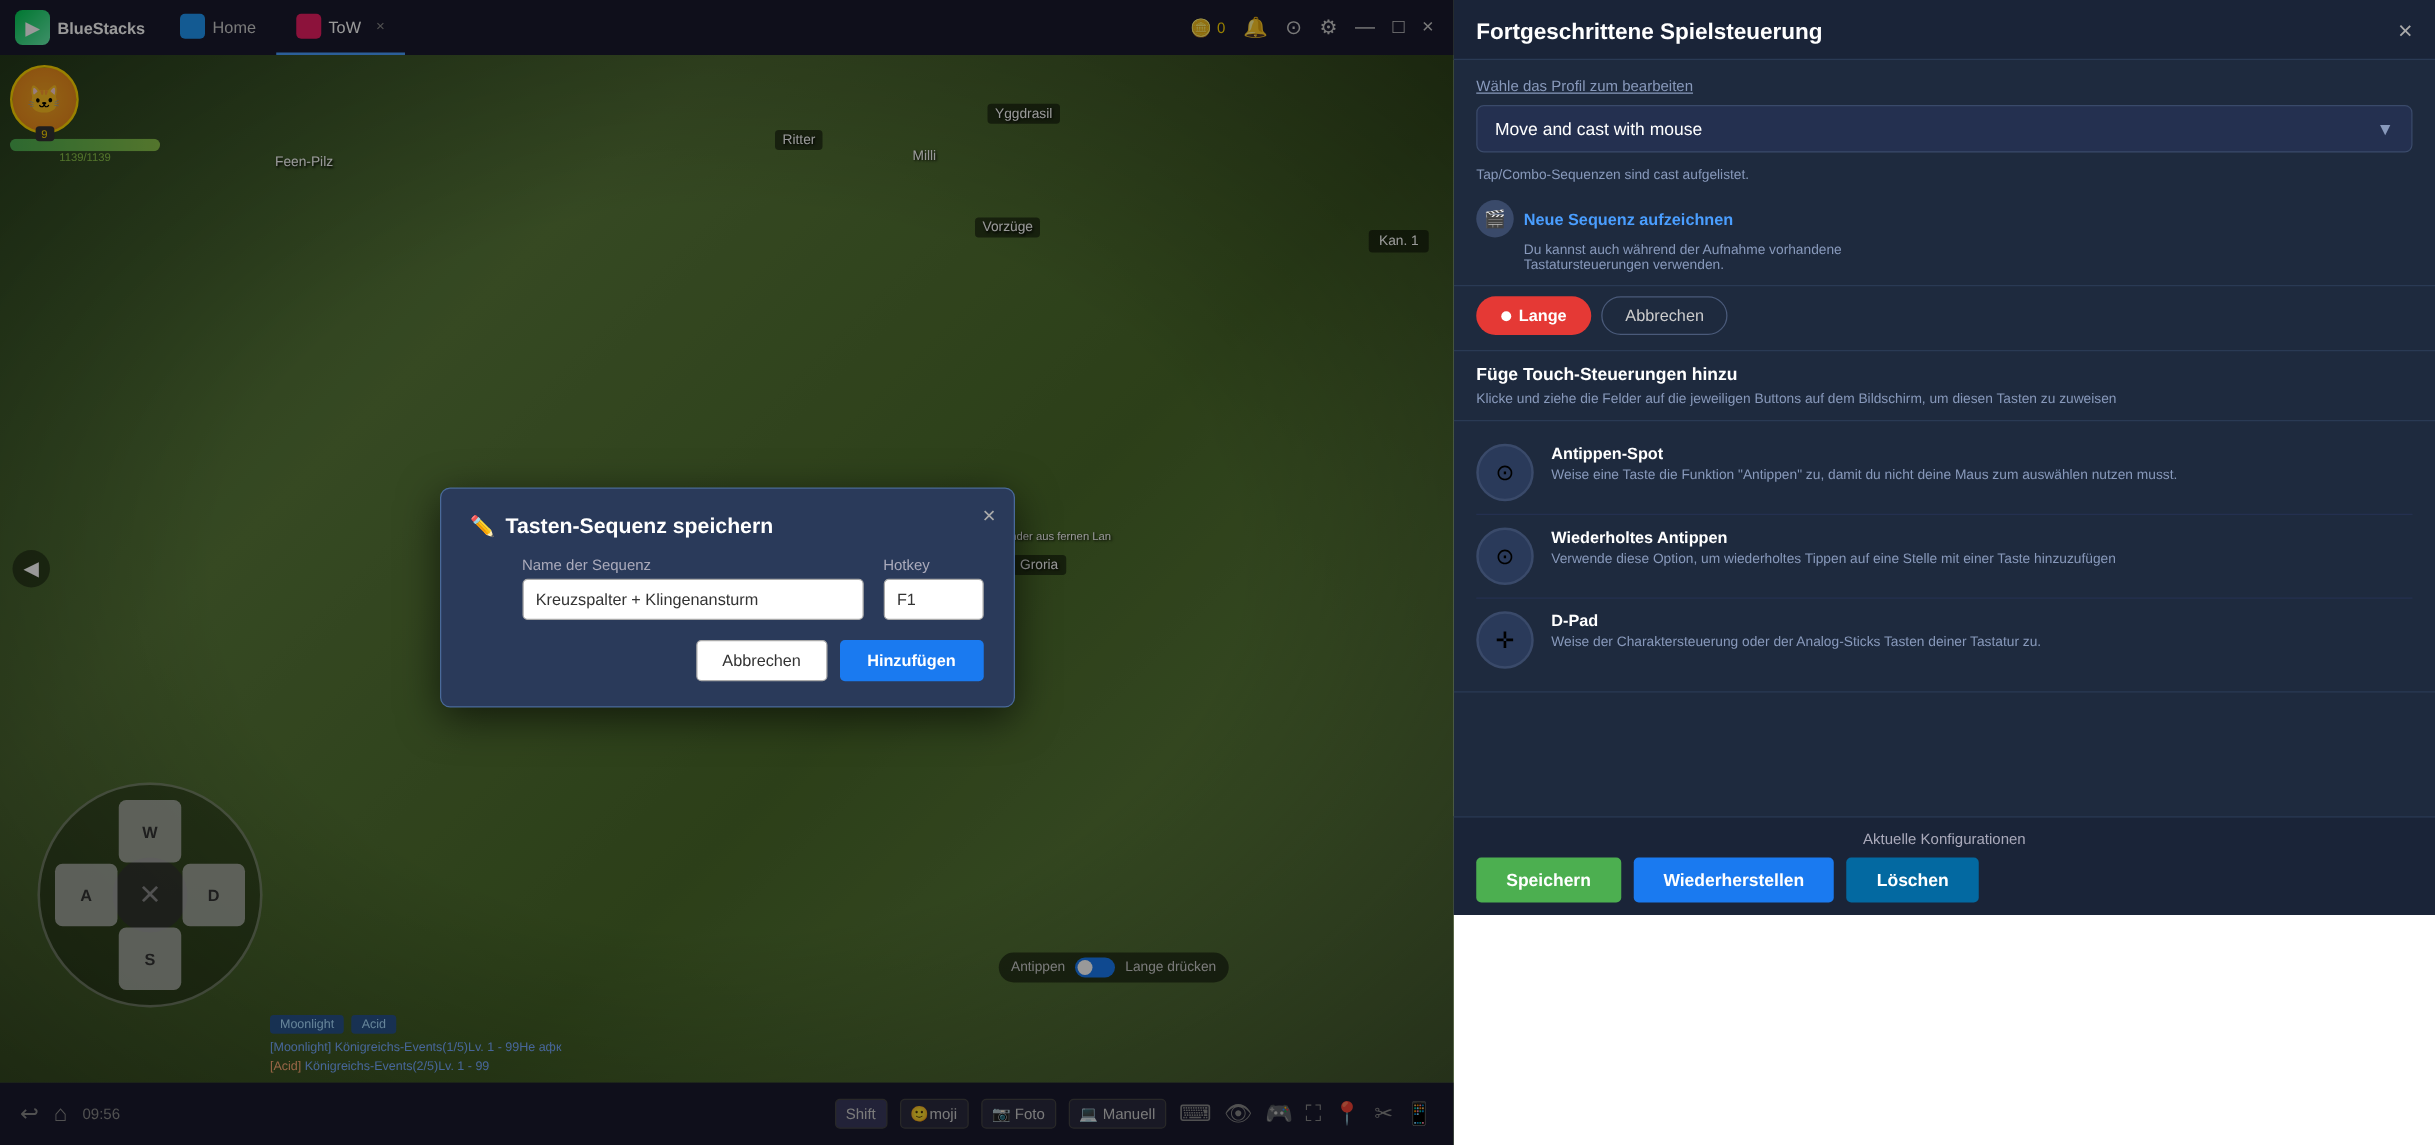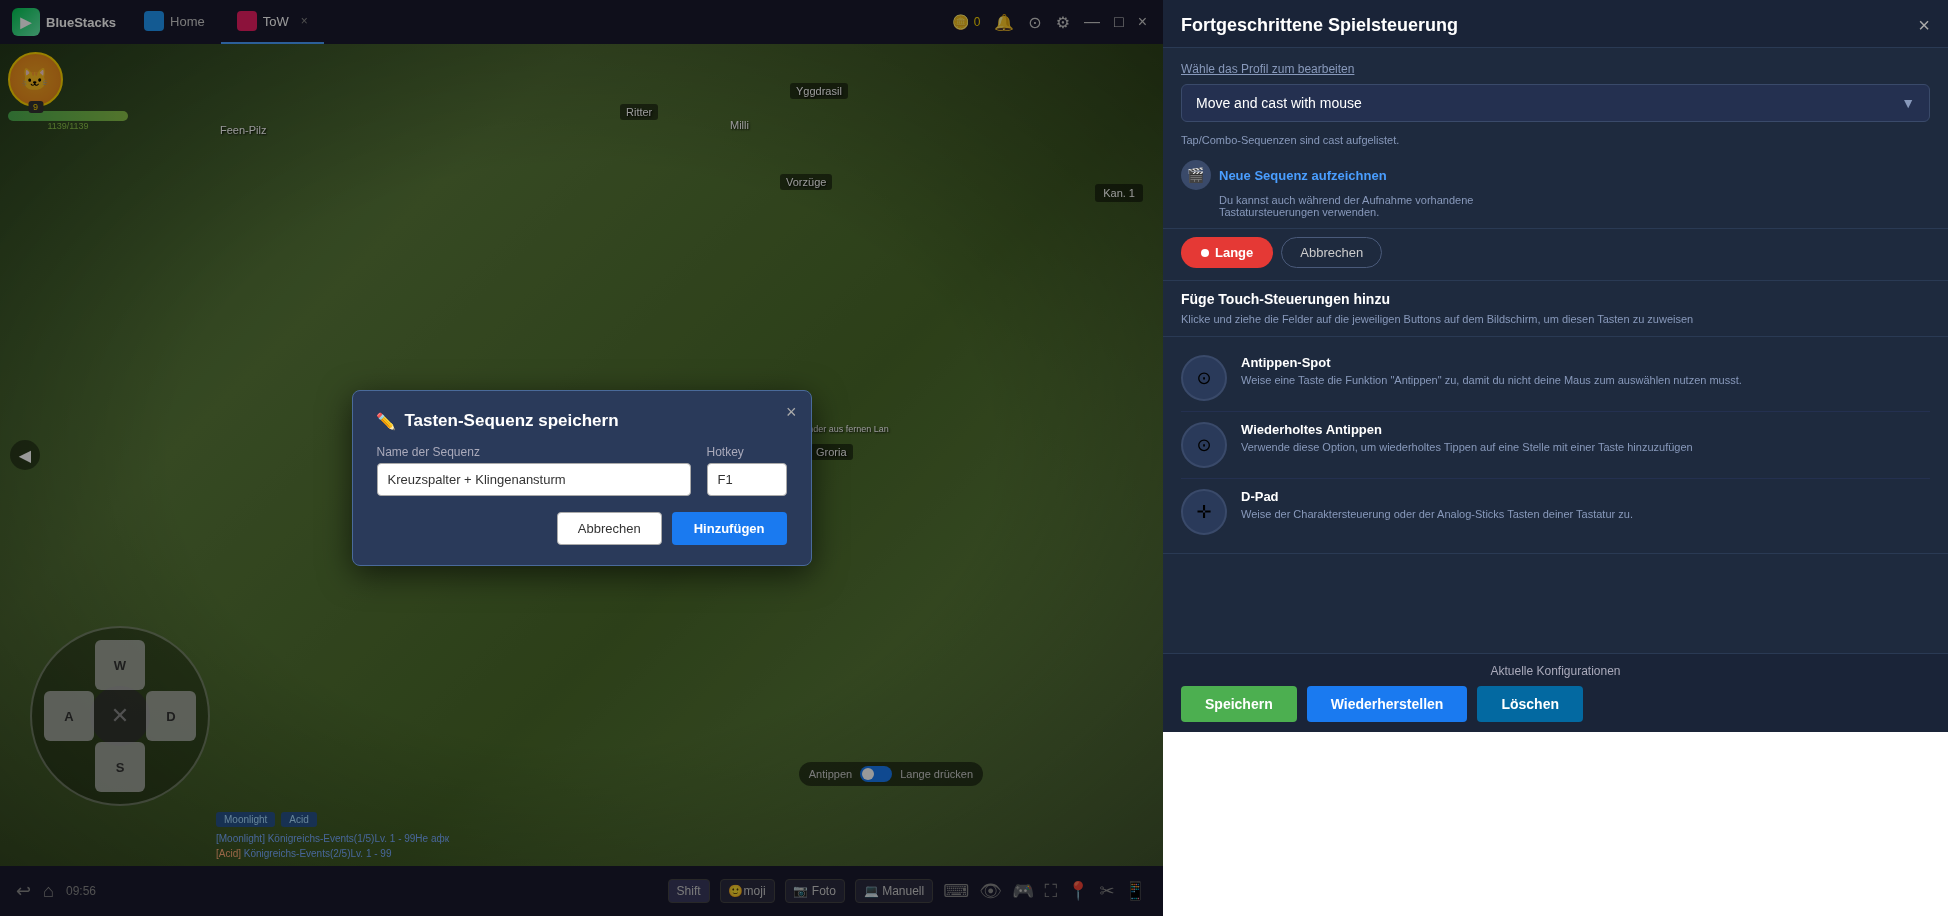--- a/index.html
+++ b/index.html
@@ -163,21 +163,21 @@
       margin-bottom: 14px; display: flex; align-items: center; gap: 8px;
     }
     .dialog-title-icon { font-size: 16px; }
     .dialog-close {
       position: absolute; top: 12px; right: 14px;
       color: #aaa; font-size: 18px; cursor: pointer; line-height: 1;
     }
     .dialog-desc {
       color: #ccd; font-size: 13px; line-height: 1.6; margin-bottom: 18px;
     }
-    .dialog-fields { display: flex; gap: 16px; margin-bottom: 6px; }
+    .dialog-fields { display: flex; gap: 16px; margin-bottom: 6px; margin-left: 41px; }
     .field-label { color: #aab; font-size: 12px; margin-bottom: 4px; }
     .field-name { flex: 1; }
     .field-hotkey { width: 80px; }
     .dialog-input {
       width: 100%; padding: 8px 10px;
       background: #fff; border: 1px solid #aaa; border-radius: 4px;
       font-size: 13px; color: #333; outline: none;
     }
     .dialog-buttons { display: flex; justify-content: flex-end; gap: 10px; margin-top: 16px; }
     .btn-cancel {

